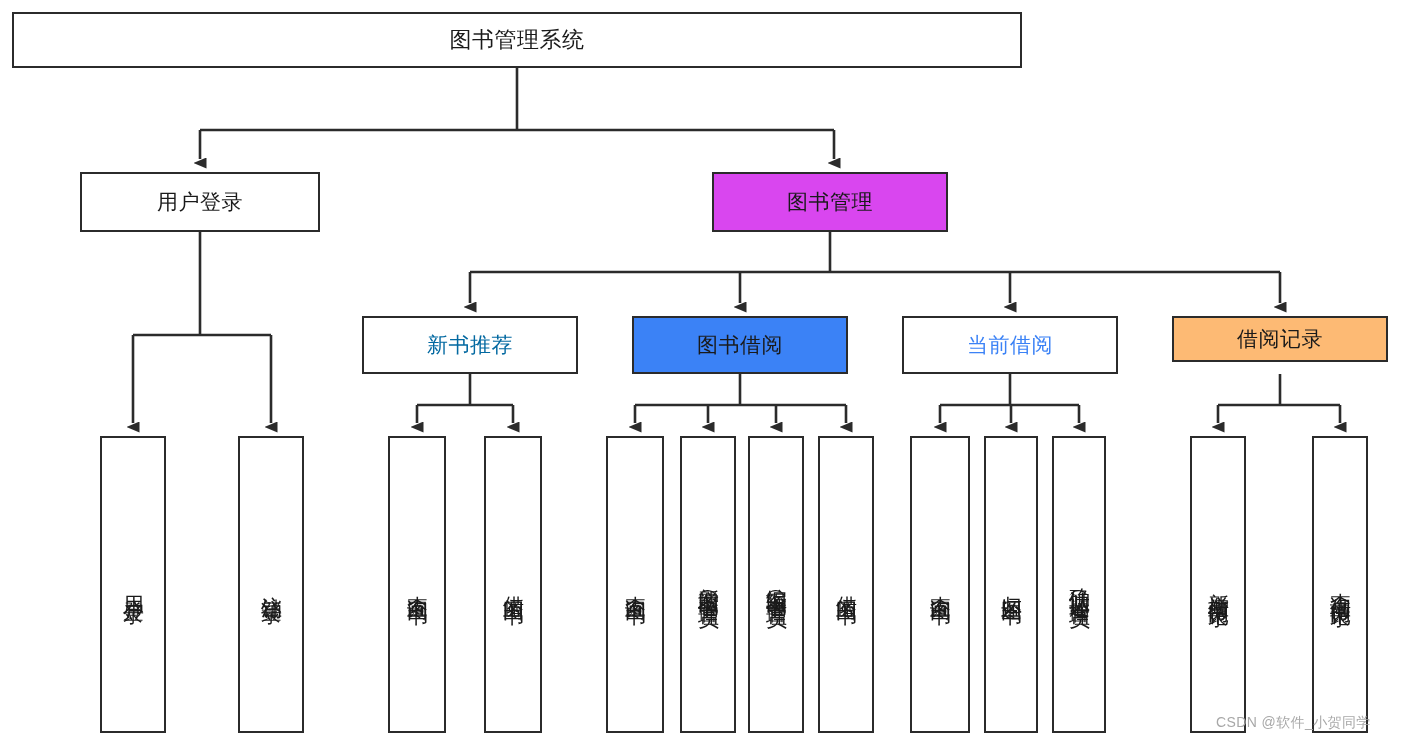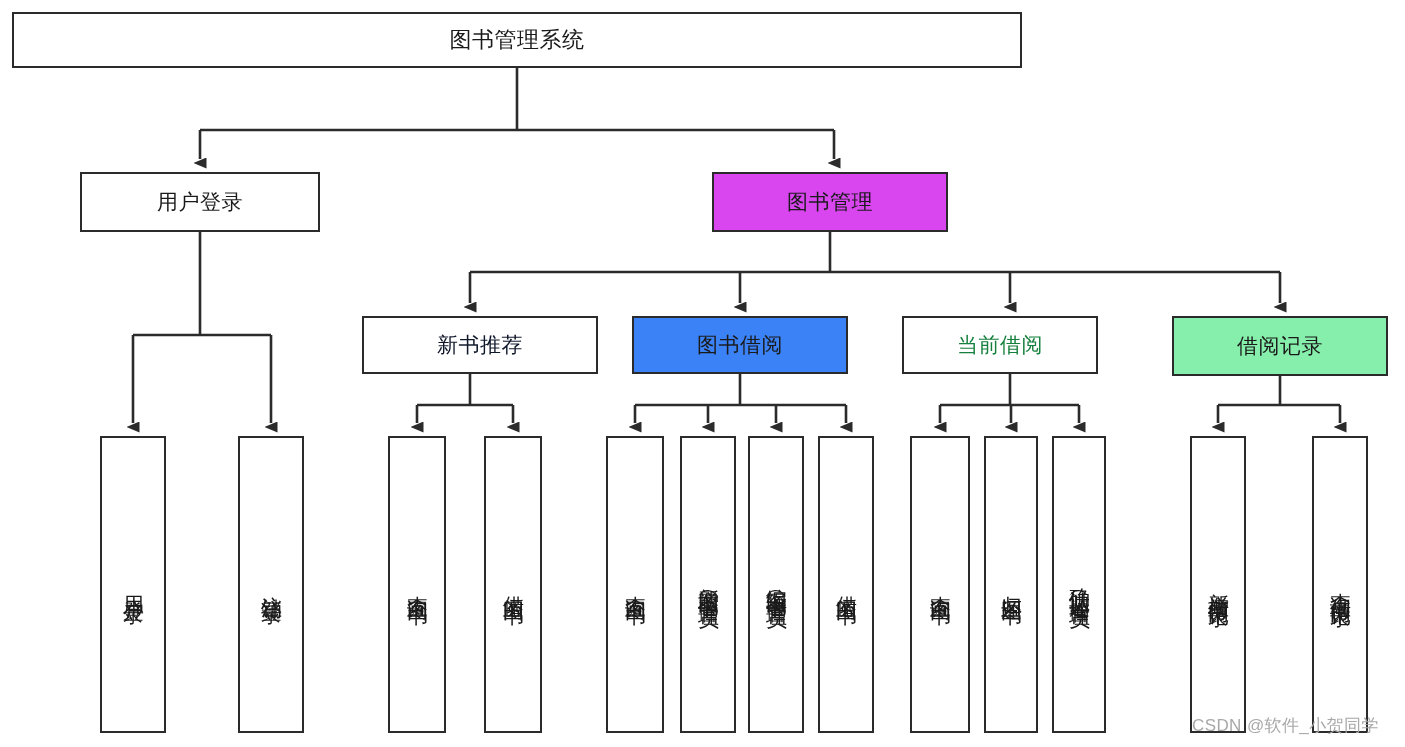--- a/index.html
+++ b/index.html
@@ -49,24 +49,25 @@
     text-orientation: upright;
     font-size: 21px;
     letter-spacing: 3px;
   }
   .node.root .node-label {
     font-size: 22px;
   }
   .watermark {
     position: absolute;
     color: #a8a8a8;
-    font-size: 17px;
+    font-size: 14px;
     white-space: nowrap;
     letter-spacing: 0.4px;
     pointer-events: none;
+    padding-left: 24px;
   }
 </style>
 </head>
 <body>
 
 <div id="canvas" style="background: rgb(255, 255, 255);">
 
   <svg id="wires" viewBox="0 0 1405 747" xmlns="http://www.w3.org/2000/svg">
     <defs>
       <marker id="arrow" markerWidth="11" markerHeight="13" refX="1.5" refY="6.5" orient="auto" markerUnits="userSpaceOnUse">
@@ -121,30 +122,30 @@
     <span class="node-label">图书管理系统</span>
   </div>
 
   <div class="node horiz" style="left: 80px; top: 172px; width: 240px; height: 60px; border-color: rgb(43, 43, 43); background: rgb(255, 255, 255); color: rgb(26, 26, 26);">
     <span class="node-label">用户登录</span>
   </div>
   <div class="node horiz" style="left: 712px; top: 172px; width: 236px; height: 60px; border-color: rgb(43, 43, 43); background: #d946ef; color: rgb(26, 26, 26);">
     <span class="node-label">图书管理</span>
   </div>
 
-  <div class="node horiz" style="left: 362px; top: 316px; width: 236px; height: 58px; border-color: rgb(43, 43, 43); background: rgb(255, 255, 255); color: #0f172a;">
+  <div class="node horiz" style="left: 362px; top: 316px; width: 216px; height: 58px; border-color: rgb(43, 43, 43); background: rgb(255, 255, 255); color: #0369a1;">
     <span class="node-label">新书推荐</span>
   </div>
   <div class="node horiz" style="left: 632px; top: 316px; width: 216px; height: 58px; border-color: rgb(43, 43, 43); background: #3b82f6; color: rgb(26, 26, 26);">
     <span class="node-label">图书借阅</span>
   </div>
-  <div class="node horiz" style="left: 902px; top: 316px; width: 196px; height: 58px; border-color: rgb(43, 43, 43); background: rgb(255, 255, 255); color: #15803d;">
+  <div class="node horiz" style="left: 902px; top: 316px; width: 216px; height: 58px; border-color: rgb(43, 43, 43); background: rgb(255, 255, 255); color: #3b82f6;">
     <span class="node-label">当前借阅</span>
   </div>
-  <div class="node horiz" style="left: 1172px; top: 316px; width: 216px; height: 60px; border-color: rgb(43, 43, 43); background: #86efac; color: rgb(26, 26, 26);">
+  <div class="node horiz" style="left: 1172px; top: 316px; width: 216px; height: 46px; border-color: rgb(43, 43, 43); background: #fdba74; color: rgb(26, 26, 26);">
     <span class="node-label">借阅记录</span>
   </div>
 
   <div class="node vert" style="left: 100px; top: 436px; width: 66px; height: 297px; border-color: rgb(43, 43, 43); background: rgb(255, 255, 255); color: rgb(26, 26, 26);">
     <span class="node-label">用户登录</span>
   </div>
   <div class="node vert" style="left: 238px; top: 436px; width: 66px; height: 297px; border-color: rgb(43, 43, 43); background: rgb(255, 255, 255); color: rgb(26, 26, 26);">
     <span class="node-label">注销登录</span>
   </div>
 

